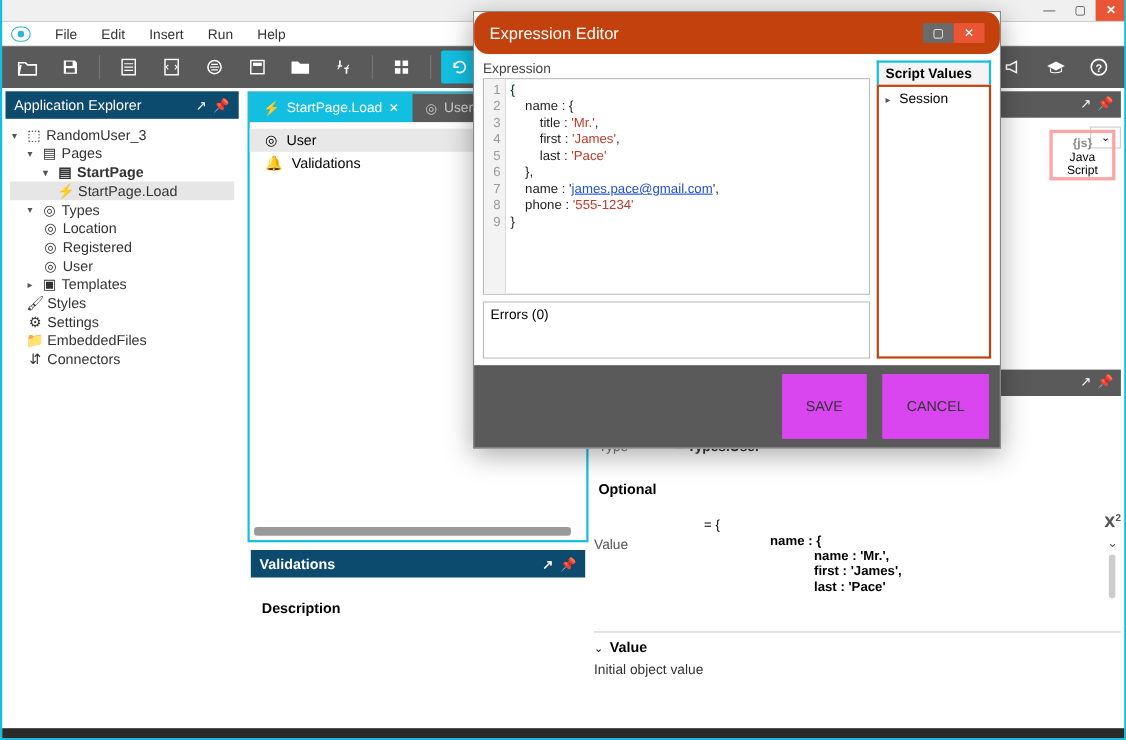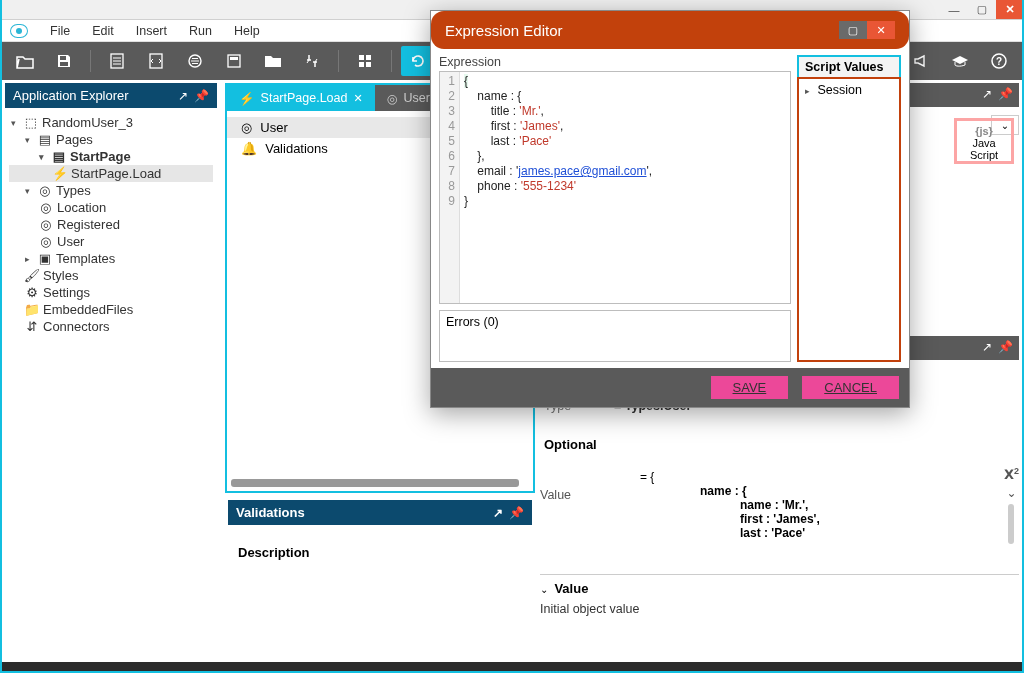--- a/index.html
+++ b/index.html
@@ -92,21 +92,21 @@
   .gutter { width:20px; background:#f3f3f3; border-right:1px solid #ddd; text-align:right; color:#999; padding:2px 4px 2px 0; line-height:15px;}
   .code { padding:2px 4px; white-space:pre; line-height:15px; color:#222;}
   .code .s{ color:#c0392b;margin-top:21px;}
   .code .m{ color:#1f4fd6; text-decoration:underline;}
   .code .cur{ background:#e6f9ee;}
   .errors-box{ border:1px solid #bdbdbd; height:52px; margin-top:6px; padding:4px 6px; font-size:12.5px;}
   .script-col{ width:104px; display:flex; flex-direction:column;}
   .script-head{ border:2px solid #13bfe0; border-bottom:none; background:#f4f4f4; font-weight:600; font-size:12.5px; padding:3px 6px;}
   .script-body{ border:2px solid #c2410c; flex:1; font-size:12.5px; padding:4px 6px;}
   .modal-footer{ background:#5a5a5a; padding:8px 10px; display:flex; justify-content:flex-end; gap:14px;}
-  .dlg-btn{ background:#ec4899; border:none; padding:4px 22px; font-size:13px; color:#333;text-decoration:underline;}
+  .dlg-btn{ background:#d946ef; border:none; padding:22px 22px; font-size:13px; color:#333;}
 
   
   .outer { border:2px solid #13bfe0; border-top:none; position:absolute; inset:0;}
   .bottom-dark { position:absolute; left:2px; right:2px; bottom:2px; height:9px; background:#2b2b2b;}
 </style>
 </head>
 <body>
 
 <div class="outer"></div>
 
@@ -378,21 +378,21 @@
     <div class="expr-col">
       <div class="col-label">Expression</div>
       <div class="code-box">
         <div class="gutter">1<br>2<br>3<br>4<br>5<br>6<br>7<br>8<br>9</div>
         <div class="code"><span class="cur">{</span>
 <span>    name : {</span>
 <span>        title : </span><span class="s">'Mr.'</span><span>,</span>
 <span>        first : </span><span class="s">'James'</span><span>,</span>
 <span>        last : </span><span class="s">'Pace'</span>
 <span>    },</span>
-<span>    email : '</span><span class="m">james.pace@gmail.com</span><span>',</span>
+<span>    name : '</span><span class="m">james.pace@gmail.com</span><span>',</span>
 <span>    phone : </span><span class="s">'555-1234'</span>
 <span>}</span></div>
       </div>
       <div class="errors-box">Errors (0)</div>
     </div>
     <div class="script-col">
       <div class="script-head">Script Values</div>
       <div class="script-body">
         <div><span class="caret">▸</span> <span>Session</span></div>
       </div>

